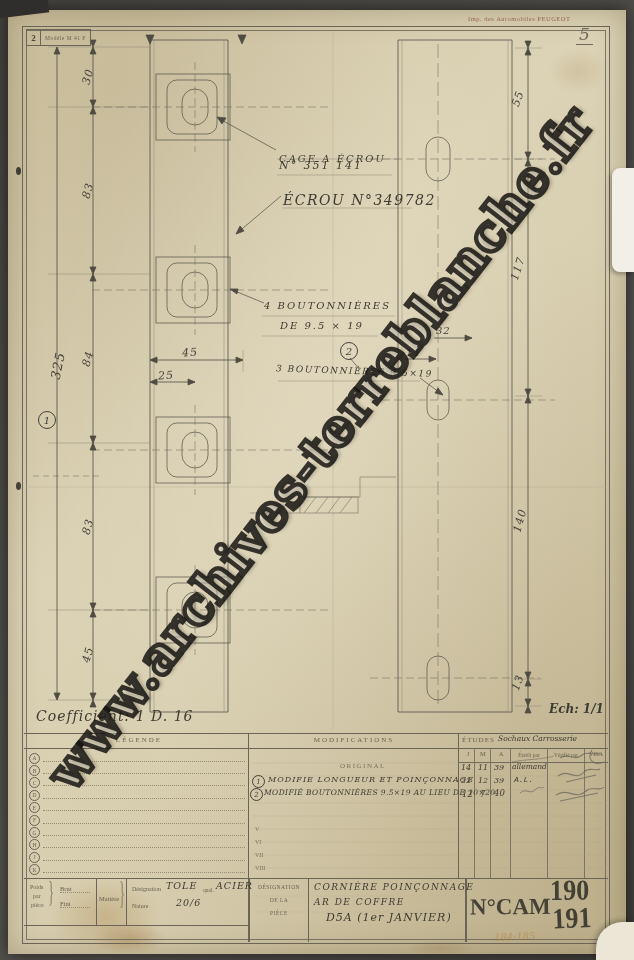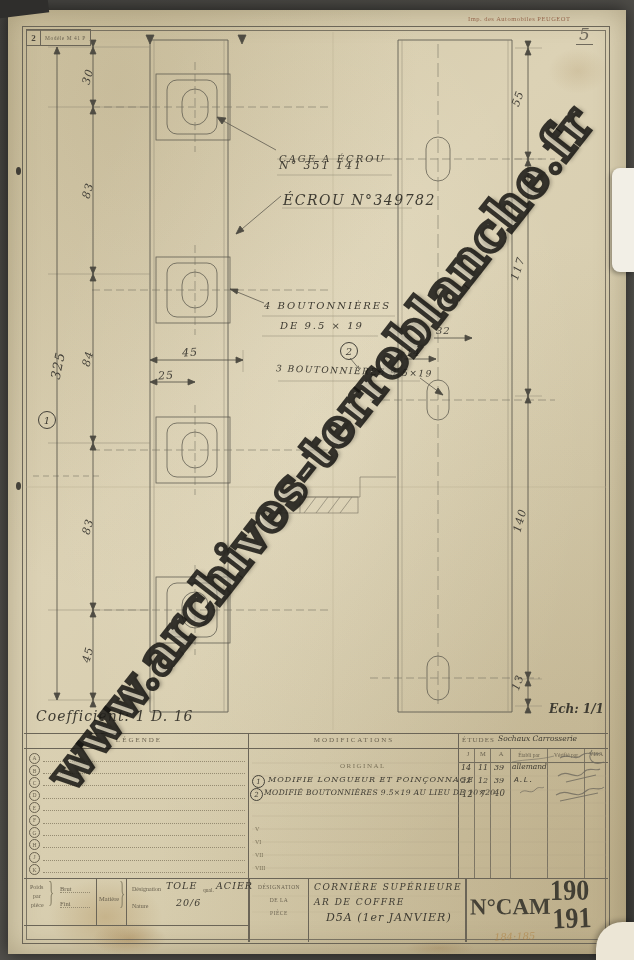--- a/index.html
+++ b/index.html
@@ -351,21 +351,21 @@
   <div class="abs pr" style="left:132px;top:886px;font-size:6px;">Désignation</div>
   <div class="abs hand" style="left:166px;top:880px;font-size:9.5px;letter-spacing:1px;">TOLE</div>
   <div class="abs pr" style="left:203px;top:887px;font-size:5.5px;">qual.</div>
   <div class="abs hand" style="left:216px;top:880px;font-size:9.5px;letter-spacing:1px;">ACIER</div>
   <div class="abs pr" style="left:132px;top:903px;font-size:6px;">Nature</div>
   <div class="abs hand" style="left:176px;top:897px;font-size:9.5px;letter-spacing:1px;">20/6</div>
 
   <div class="abs pr" style="left:252px;top:884px;width:54px;text-align:center;font-size:5.5px;letter-spacing:.5px;">DÉSIGNATION</div>
   <div class="abs pr" style="left:252px;top:897px;width:54px;text-align:center;font-size:5.5px;letter-spacing:.5px;">DE LA</div>
   <div class="abs pr" style="left:252px;top:910px;width:54px;text-align:center;font-size:5.5px;letter-spacing:.5px;">PIÈCE</div>
-  <div class="abs hand" style="left:314px;top:882px;font-size:9px;letter-spacing:1.5px;white-space:nowrap;">CORNIÈRE SUPÉRIEURE</div>
+  <div class="abs hand" style="left:314px;top:882px;font-size:9px;letter-spacing:1.5px;white-space:nowrap;">CORNIÈRE POINÇONNAGE</div>
   <div class="abs hand" style="left:314px;top:897px;font-size:9px;letter-spacing:1.5px;white-space:nowrap;">AR DE COFFRE</div>
   <div class="abs hand" style="left:326px;top:911px;font-size:11px;letter-spacing:1px;white-space:nowrap;">D5A (1er JANVIER)</div>
 
   <div class="abs" style="left:468px;top:878px;width:138px;height:62px;z-index:7;transform:rotate(-.5deg);">
     <span class="abs" style="left:2px;top:16px;font-family:'Liberation Serif',serif;font-weight:bold;font-size:23px;color:#35332b;letter-spacing:0;opacity:.88;">N°CAM</span>
     <span class="abs" style="left:80px;top:-4px;font-family:'Liberation Serif',serif;font-weight:bold;font-size:29px;color:#35332b;transform:scaleX(.9);opacity:.9;">190</span>
     <span class="abs" style="left:82px;top:24px;font-family:'Liberation Serif',serif;font-weight:bold;font-size:29px;color:#35332b;transform:scaleX(.9) rotate(-2deg);opacity:.9;">191</span>
   </div>
 
   <div class="abs hand" style="left:494px;top:931px;font-size:10px;color:rgba(175,125,60,.55);transform:rotate(-2deg);z-index:8;">184·185</div>

